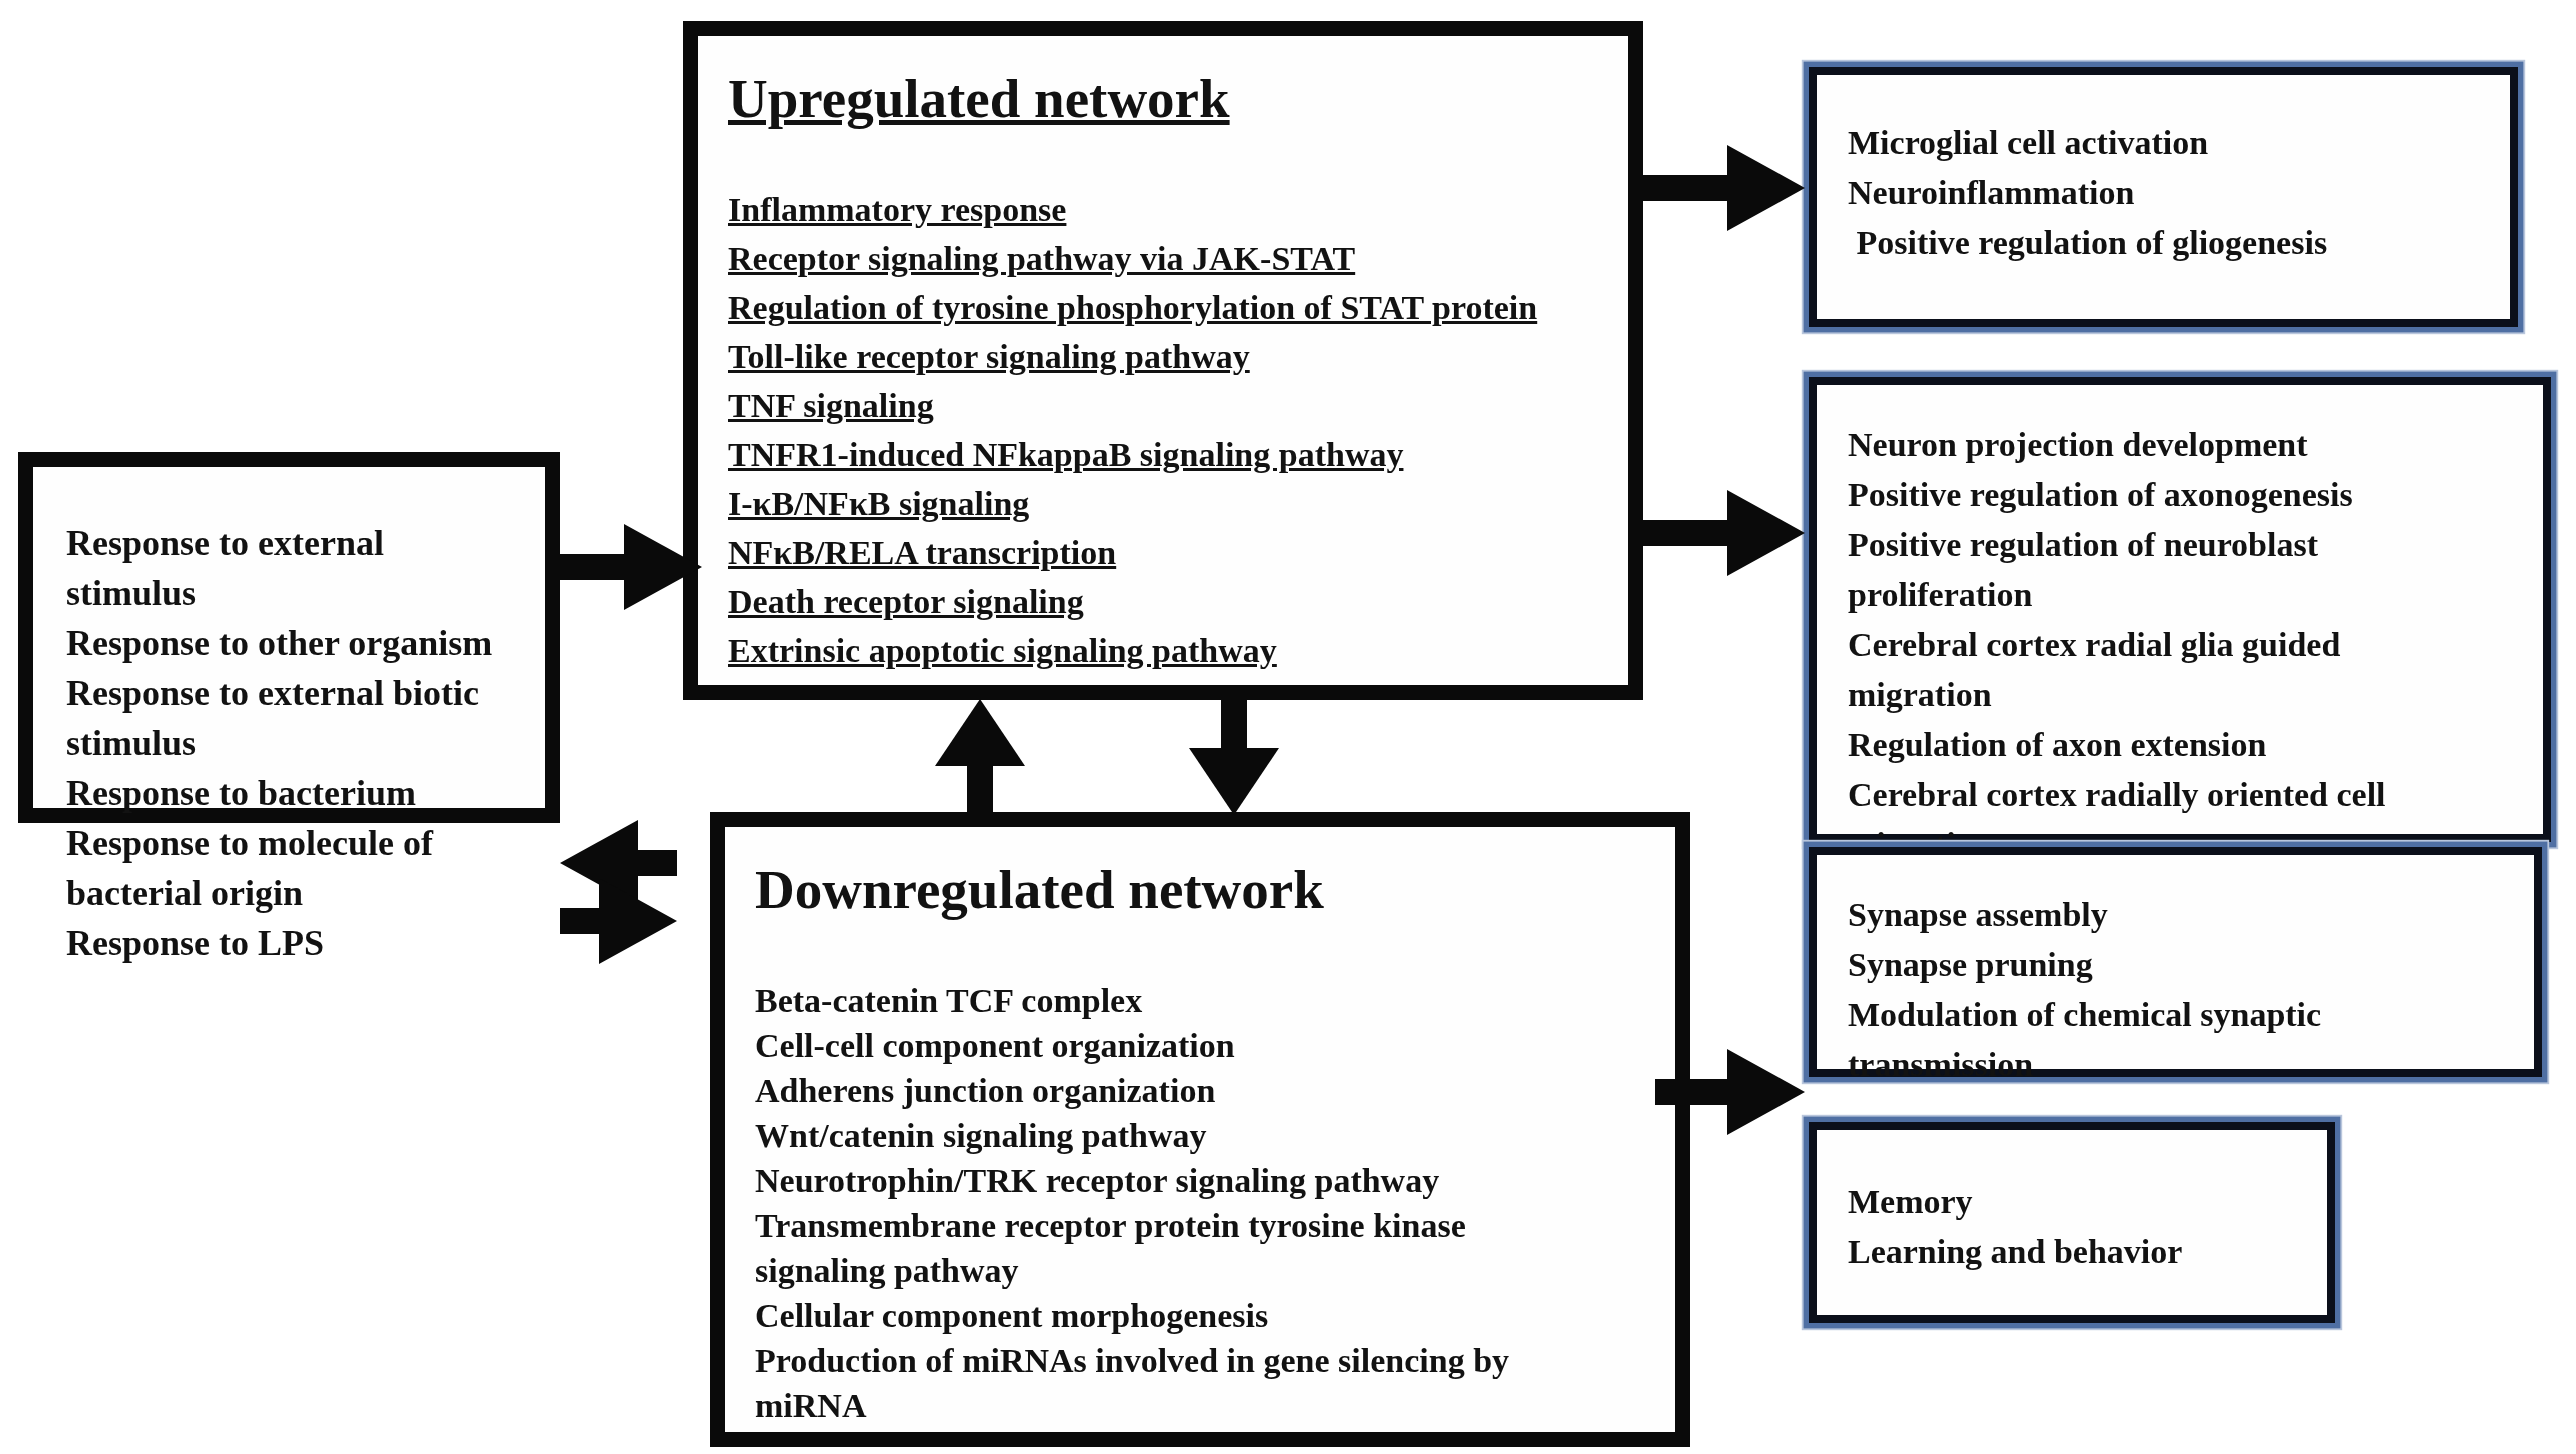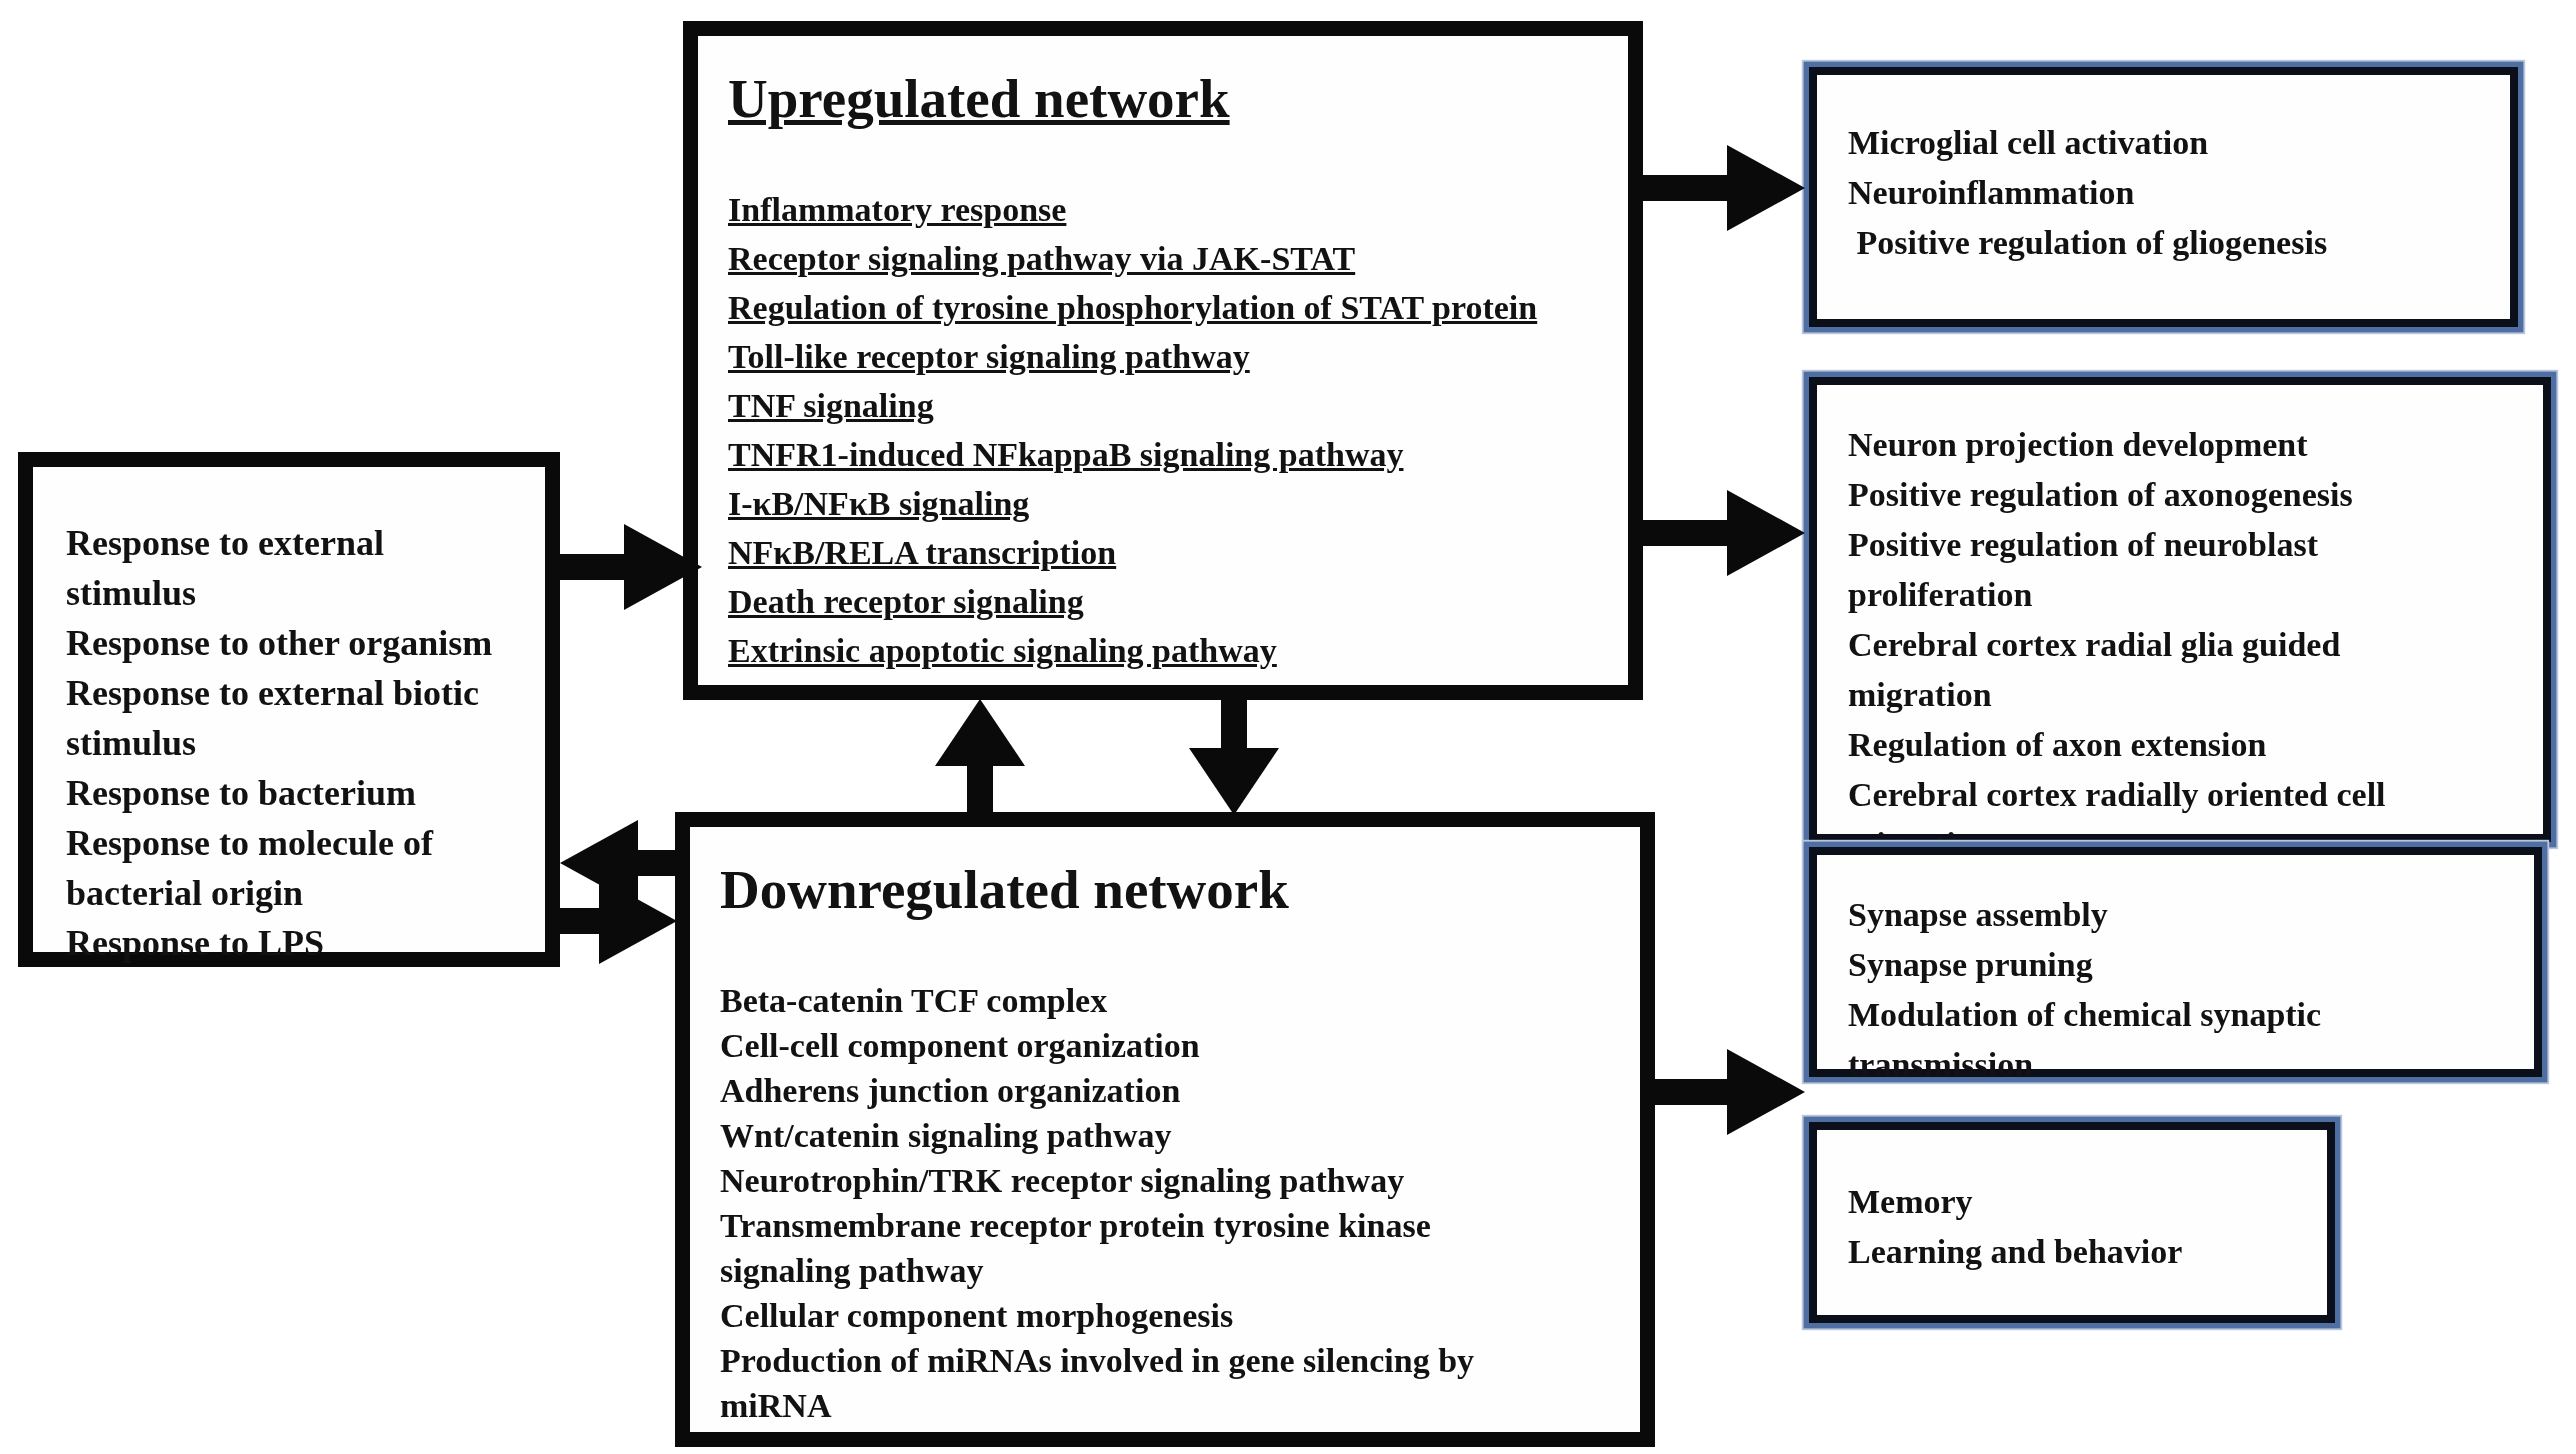--- a/index.html
+++ b/index.html
@@ -28,21 +28,21 @@
   .arrow-shaft { position: absolute; background: #0a0a0a; }
   .arrow-head  { position: absolute; width: 0; height: 0; border-style: solid; border-color: transparent; }
   .gap-up   { margin-top: 53px; }
   .gap-down { margin-top: 55px; }
 </style>
 </head>
 <body>
 
 <div id="canvas">
 
-  <div class="box black-box pad-left" style="left:18px; top:452px; width:542px; height:515px;">
+  <div class="box black-box pad-left" style="left:18px; top:452px; width:542px; height:371px;">
     <div class="list-left">
         <div class="line">Response to external</div>
         <div class="line">stimulus</div>
         <div class="line">Response to other organism</div>
         <div class="line">Response to external biotic</div>
         <div class="line">stimulus</div>
         <div class="line">Response to bacterium</div>
         <div class="line">Response to molecule of</div>
         <div class="line">bacterial origin</div>
         <div class="line">Response to LPS</div>
@@ -58,21 +58,21 @@
         <div class="line">Toll-like receptor signaling pathway</div>
         <div class="line">TNF signaling</div>
         <div class="line">TNFR1-induced NFkappaB signaling pathway</div>
         <div class="line">I-κB/NFκB signaling</div>
         <div class="line">NFκB/RELA transcription</div>
         <div class="line">Death receptor signaling</div>
         <div class="line">Extrinsic apoptotic signaling pathway</div>
       </div>
   </div>
 
-  <div class="box black-box pad-down" style="left:675px; top:812px; width:980px; height:635px;">
+  <div class="box black-box pad-down" style="left:710px; top:812px; width:980px; height:635px;">
     <div class="box-title">Downregulated network</div>
     <div class="list-down gap-down">
         <div class="line">Beta-catenin TCF complex</div>
         <div class="line">Cell-cell component organization</div>
         <div class="line">Adherens junction organization</div>
         <div class="line">Wnt/catenin signaling pathway</div>
         <div class="line">Neurotrophin/TRK receptor signaling pathway</div>
         <div class="line">Transmembrane receptor protein tyrosine kinase</div>
         <div class="line">signaling pathway</div>
         <div class="line">Cellular component morphogenesis</div>

